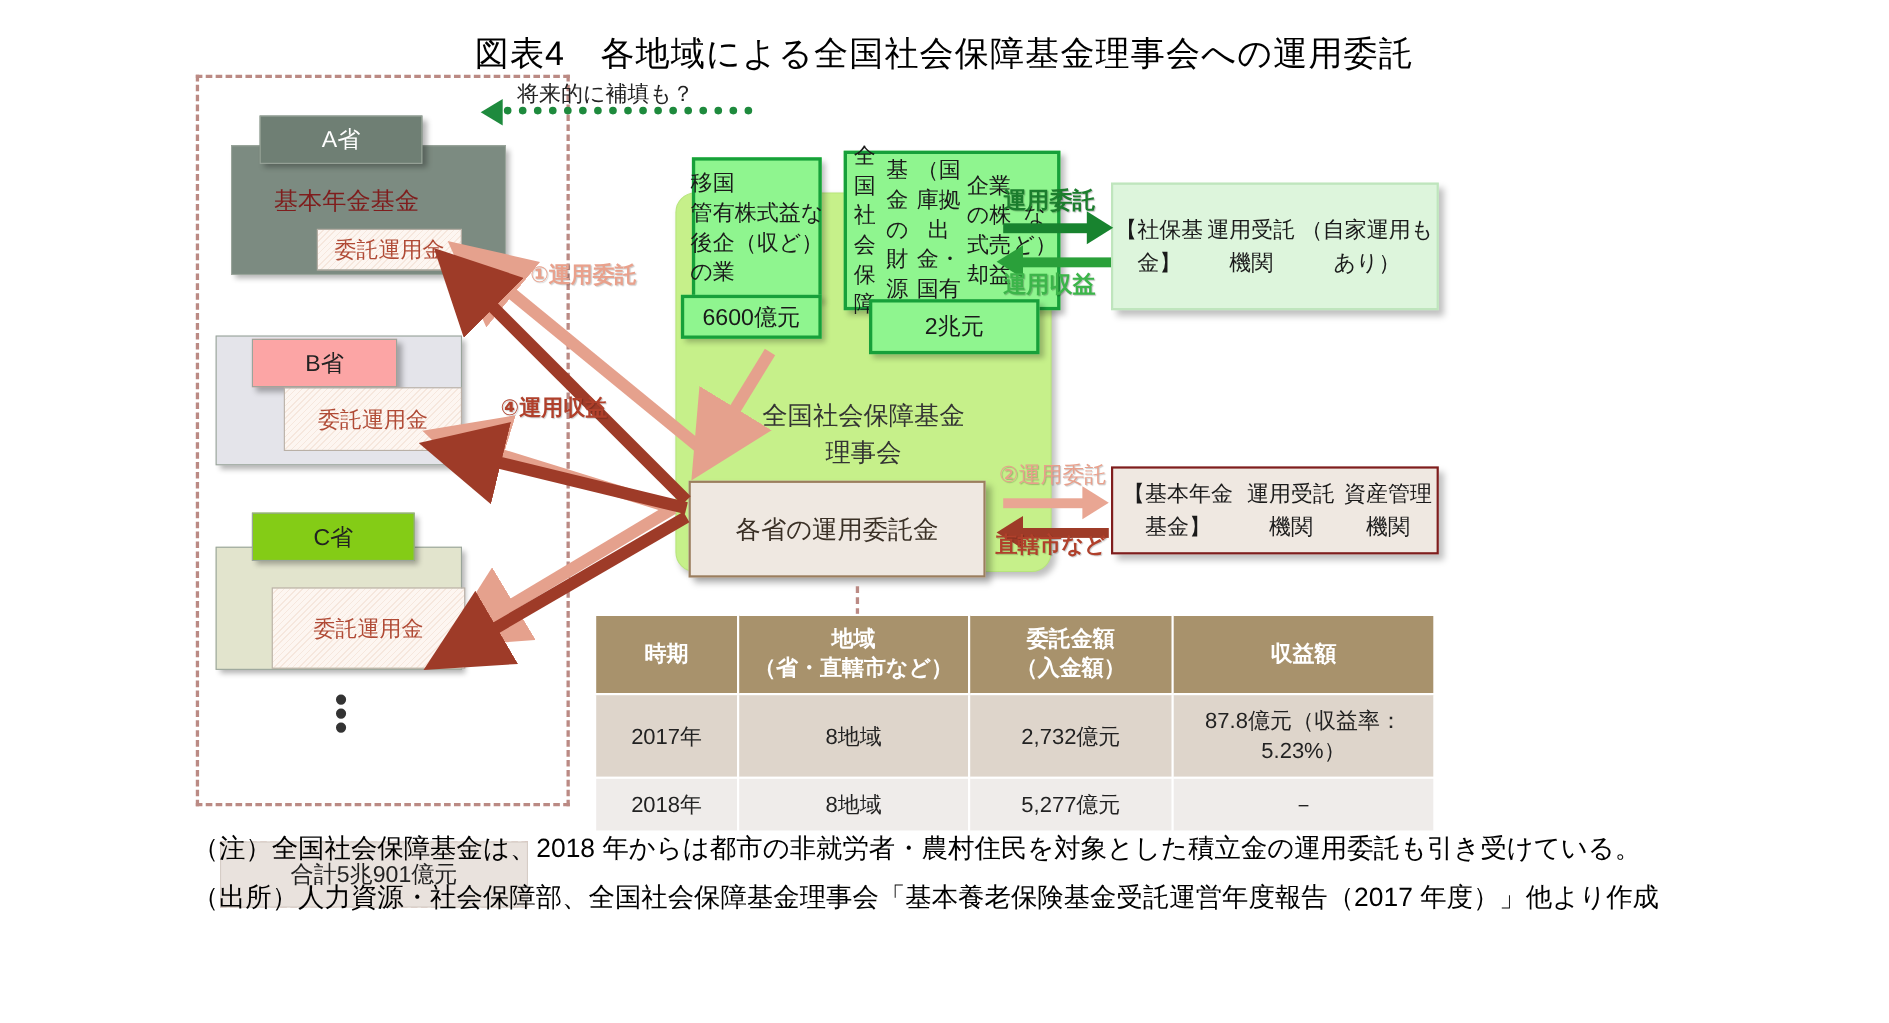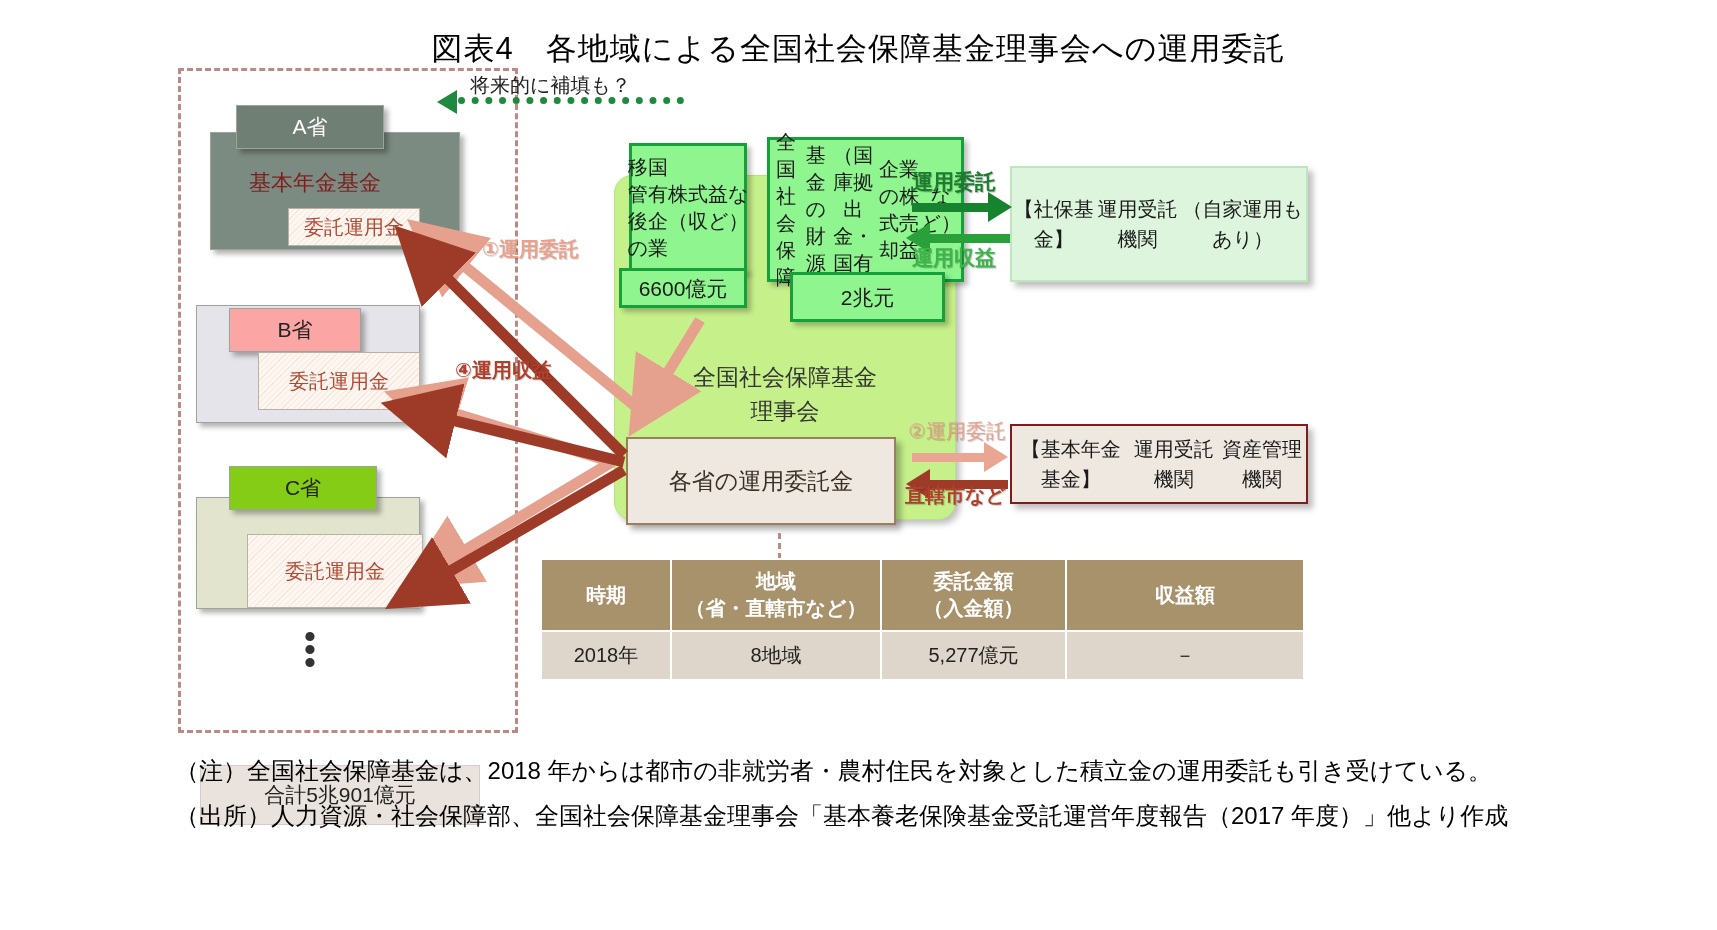--- a/index.html
+++ b/index.html
@@ -297,20 +297,26 @@
           </th>
           <th style="width:175px">
             <div>委託金額</div>
             <div>（入金額）</div>
           </th>
           <th>収益額</th>
         </tr>
       </thead>
       <tbody>
         <tr>
+          <td>2017年</td>
+          <td>8地域</td>
+          <td>2,732億元</td>
+          <td>87.8億元（収益率：5.23%）</td>
+        </tr>
+        <tr>
           <td>2018年</td>
           <td>8地域</td>
           <td>5,277億元</td>
           <td>－</td>
         </tr>
       </tbody>
     </table>
   </div>
 
   <div class="abs note" id="note1">（注）全国社会保障基金は、2018 年からは都市の非就労者・農村住民を対象とした積立金の運用委託も引き受けている。</div>

